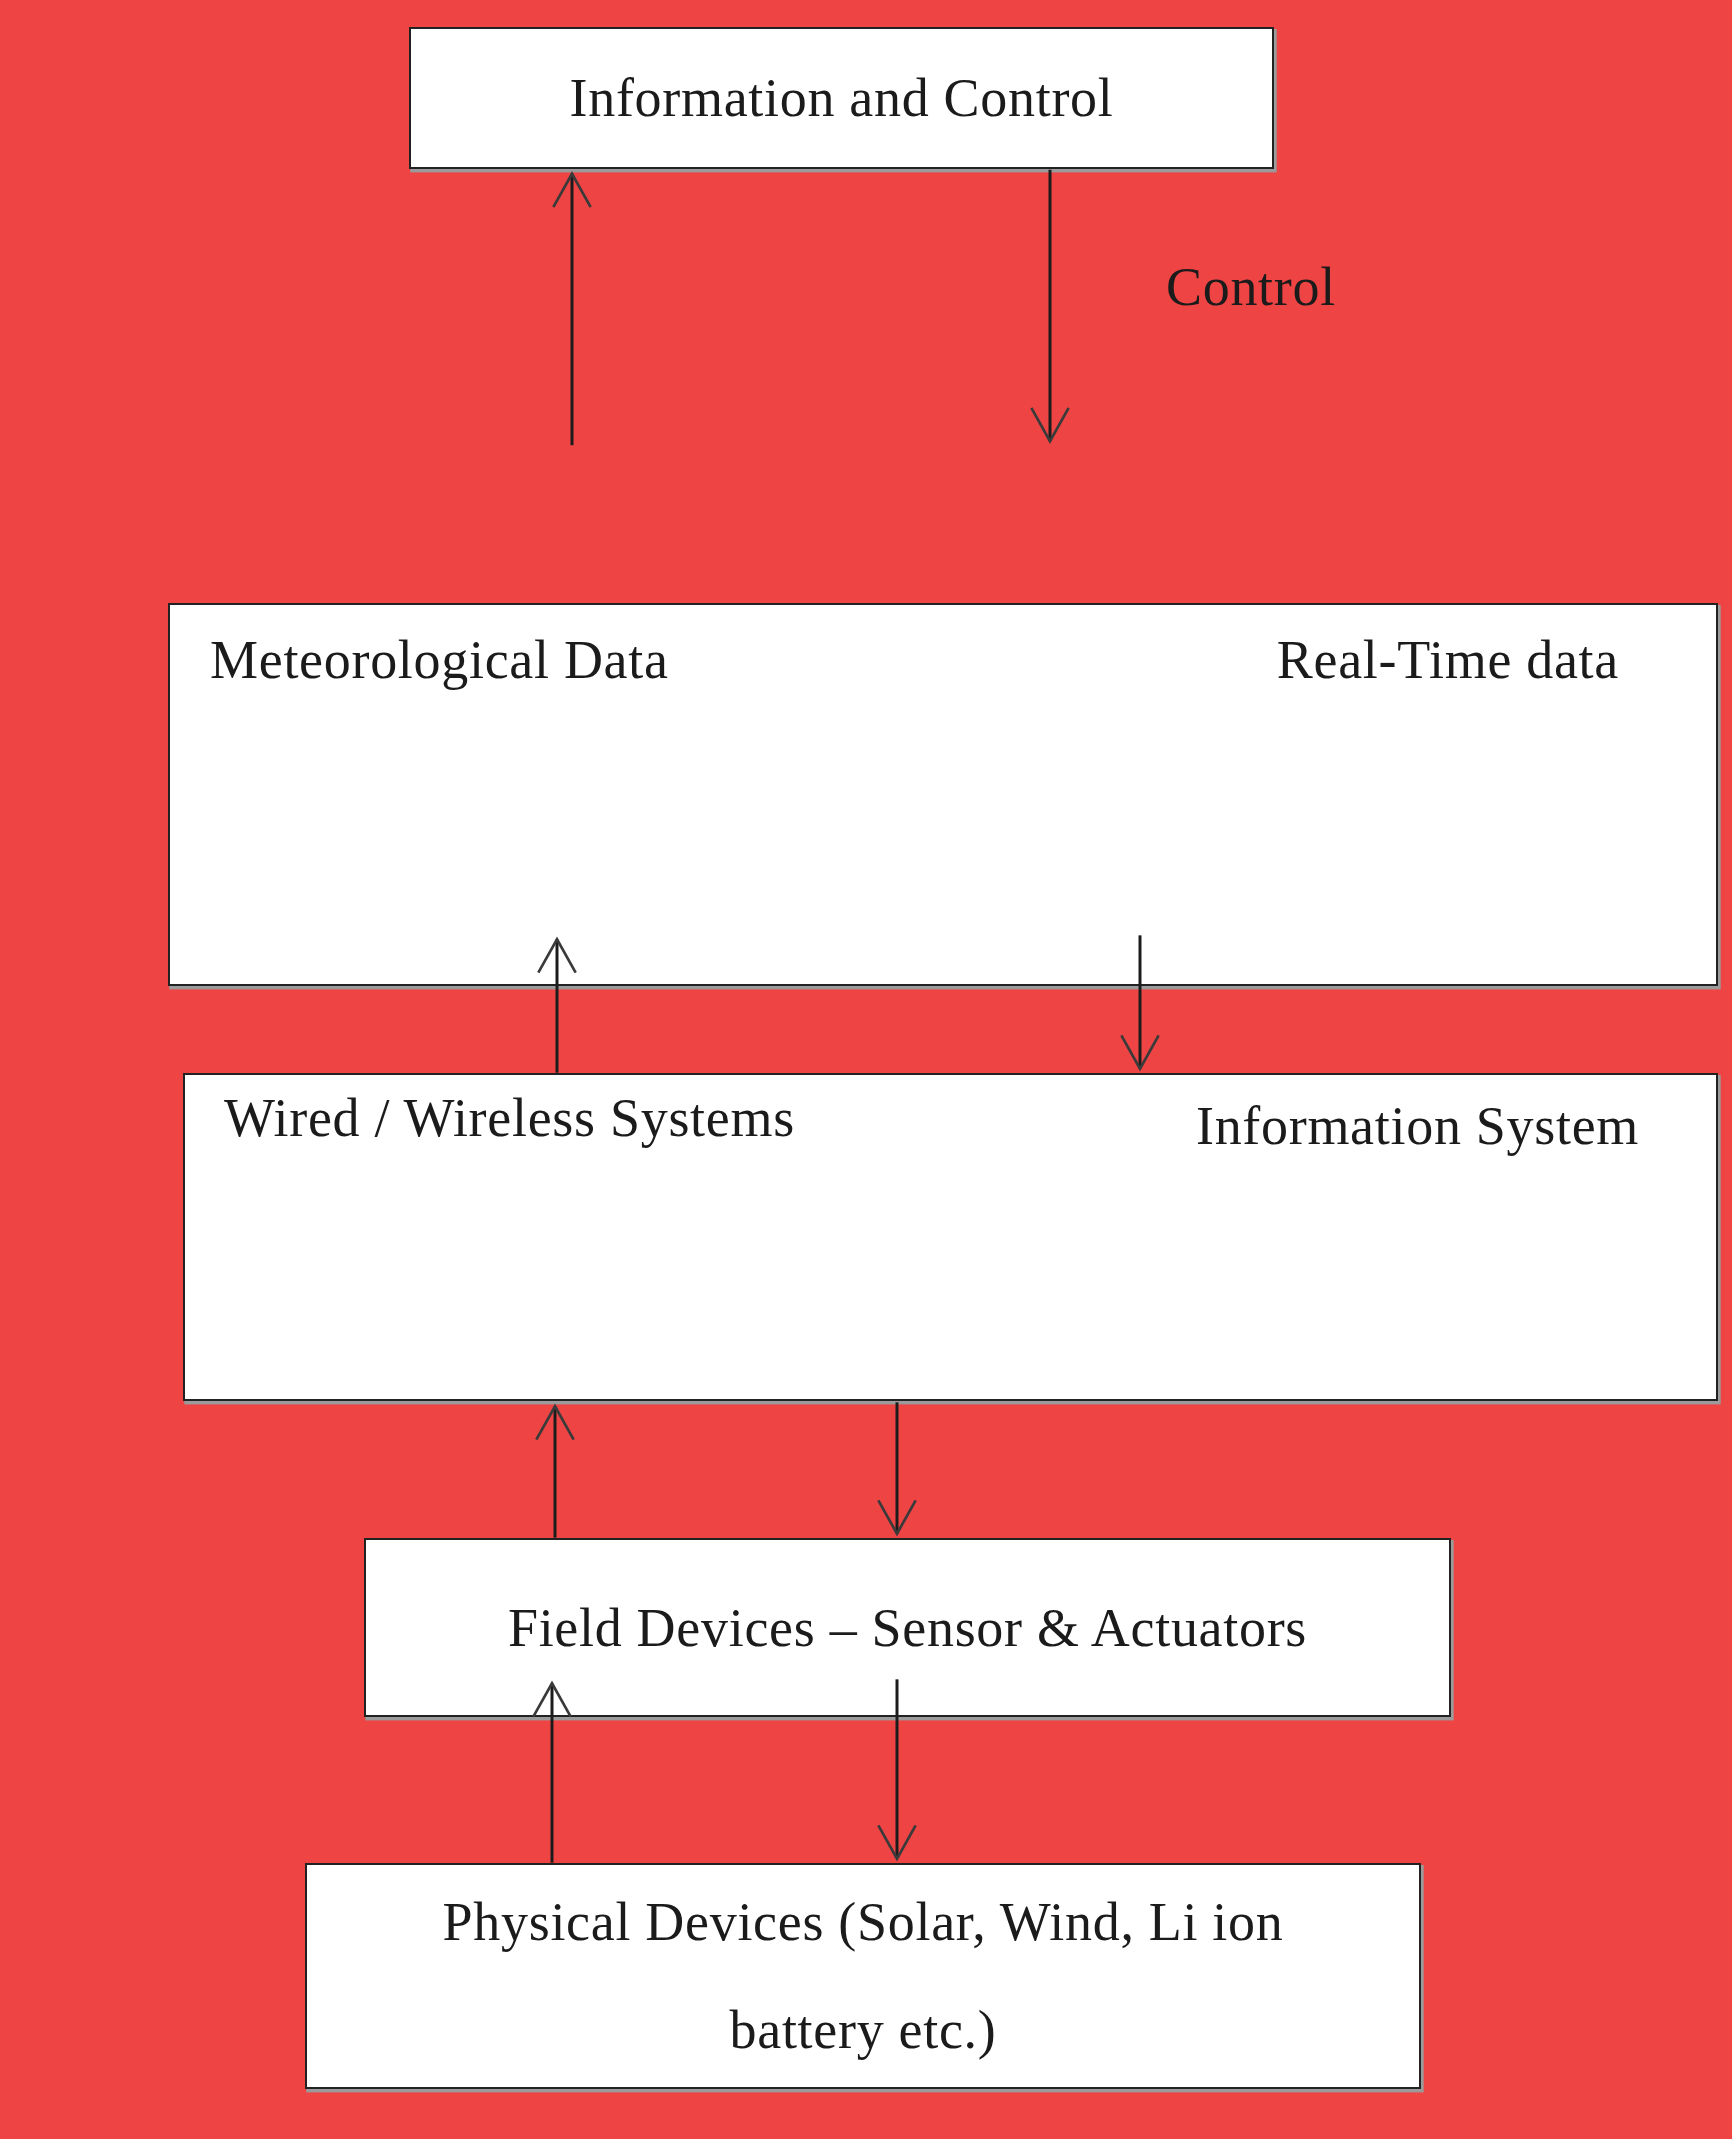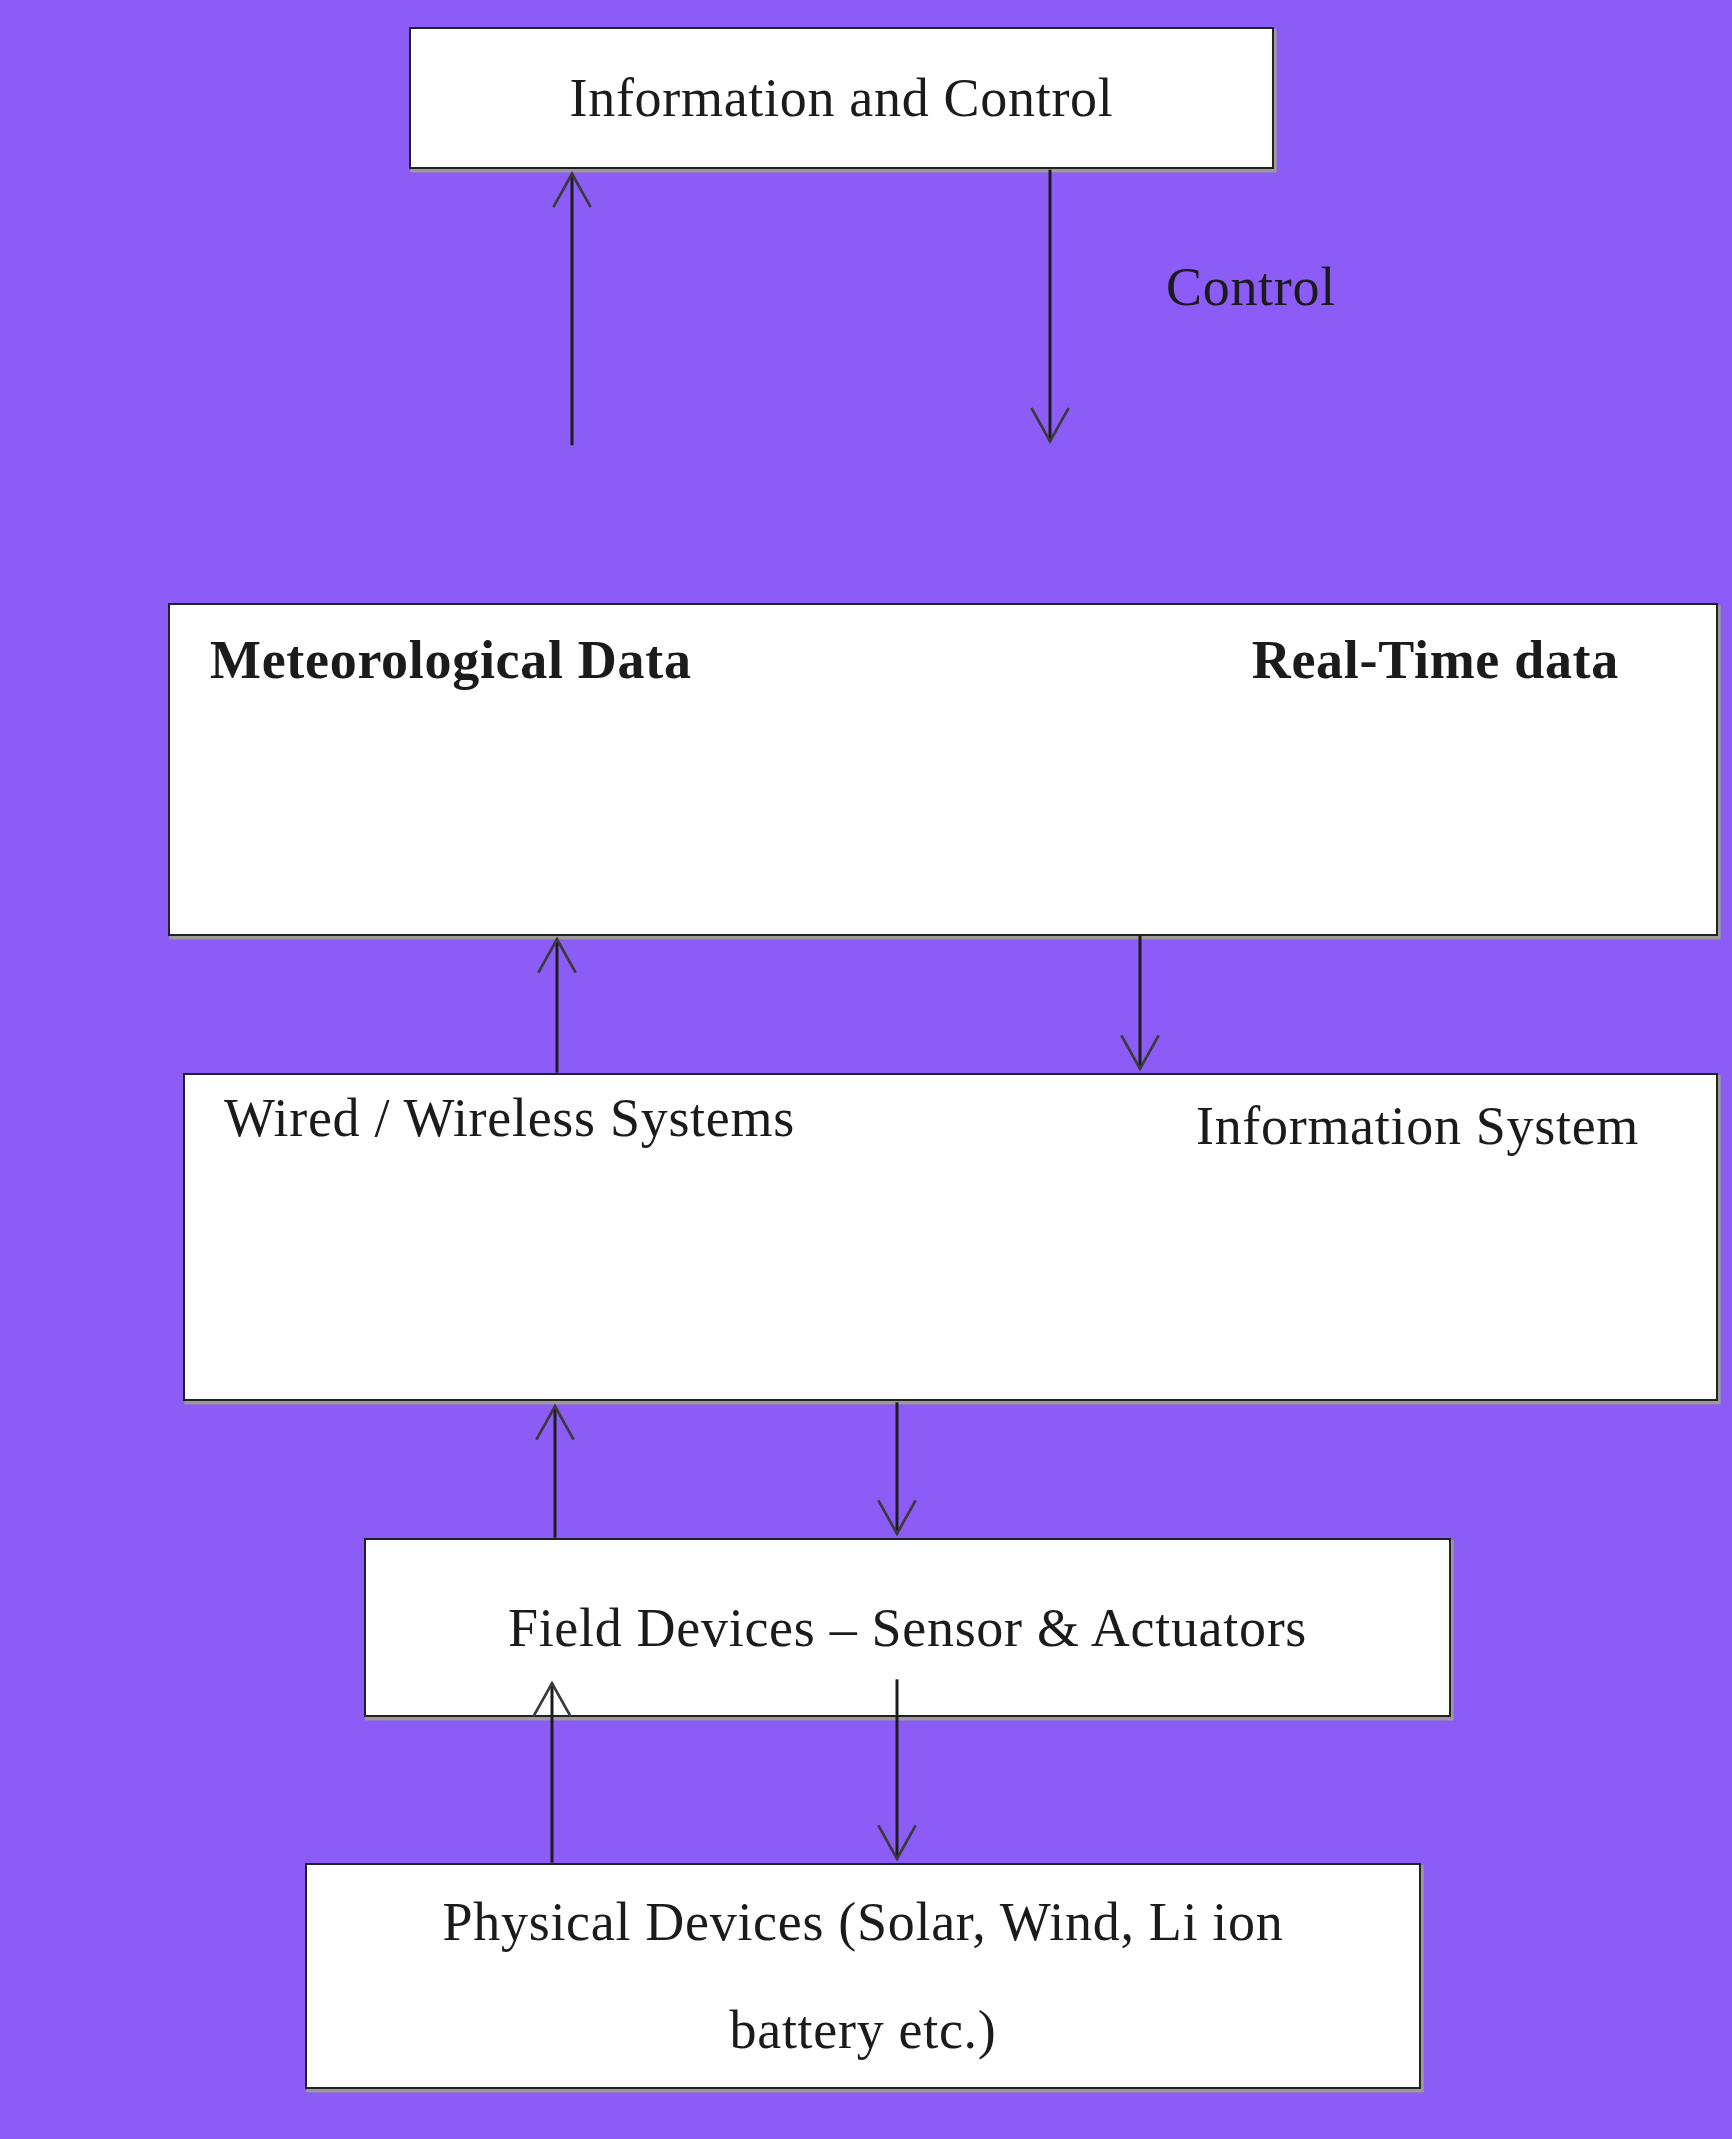--- a/index.html
+++ b/index.html
@@ -7,21 +7,21 @@
     padding: 0;
     background: #ffffff;
     width: 1732px;
     height: 2140px;
     overflow: hidden;
   }
   .canvas {
     position: relative;
     width: 1732px;
     height: 2140px;
-    background: #8b5cf6;
+    background: #ef4444;
     font-family: "Liberation Serif", serif;
     color: #1b1b1b;
   }
   .box {
     position: absolute;
     box-sizing: border-box;
     border: 2.7px solid #222222;
     background: #ffffff;
     box-shadow: 2px 2.7px 0 0.7px #9b9b9b;
   }
@@ -53,21 +53,21 @@
     position: absolute;
   }
   .two-line {
     line-height: 2.0;
     white-space: nowrap;
     text-align: center;
   }
   
   #box-a { left: 409px;  top: 27px;   width: 865px; height: 142px; }
   #box-b { left: 424px;  top: 446px;  width: 863px; height: 136px; }
-  #box-c { left: 168px;  top: 603px;  width: 1550px; height: 333px; font-weight: bold; }
+  #box-c { left: 168px;  top: 603px;  width: 1550px; height: 383px; }
   #box-d { left: 183px;  top: 1073px; width: 1535px; height: 328px; }
   #box-e { left: 364px;  top: 1538px; width: 1087px; height: 179px; }
   #box-f { left: 305px;  top: 1863px; width: 1116px; height: 226px; }
 
   #lbl-met        { left: 40px;  top: 24px; }
   #lbl-realtime   { right: 97px; top: 24px; }
   #lbl-historical { left: 0; right: 0; top: 160px; text-align: center; }
   #lbl-wired      { left: 39px;  top: 12px; }
   #lbl-automation { right: 77px; top: 20px; }
 

